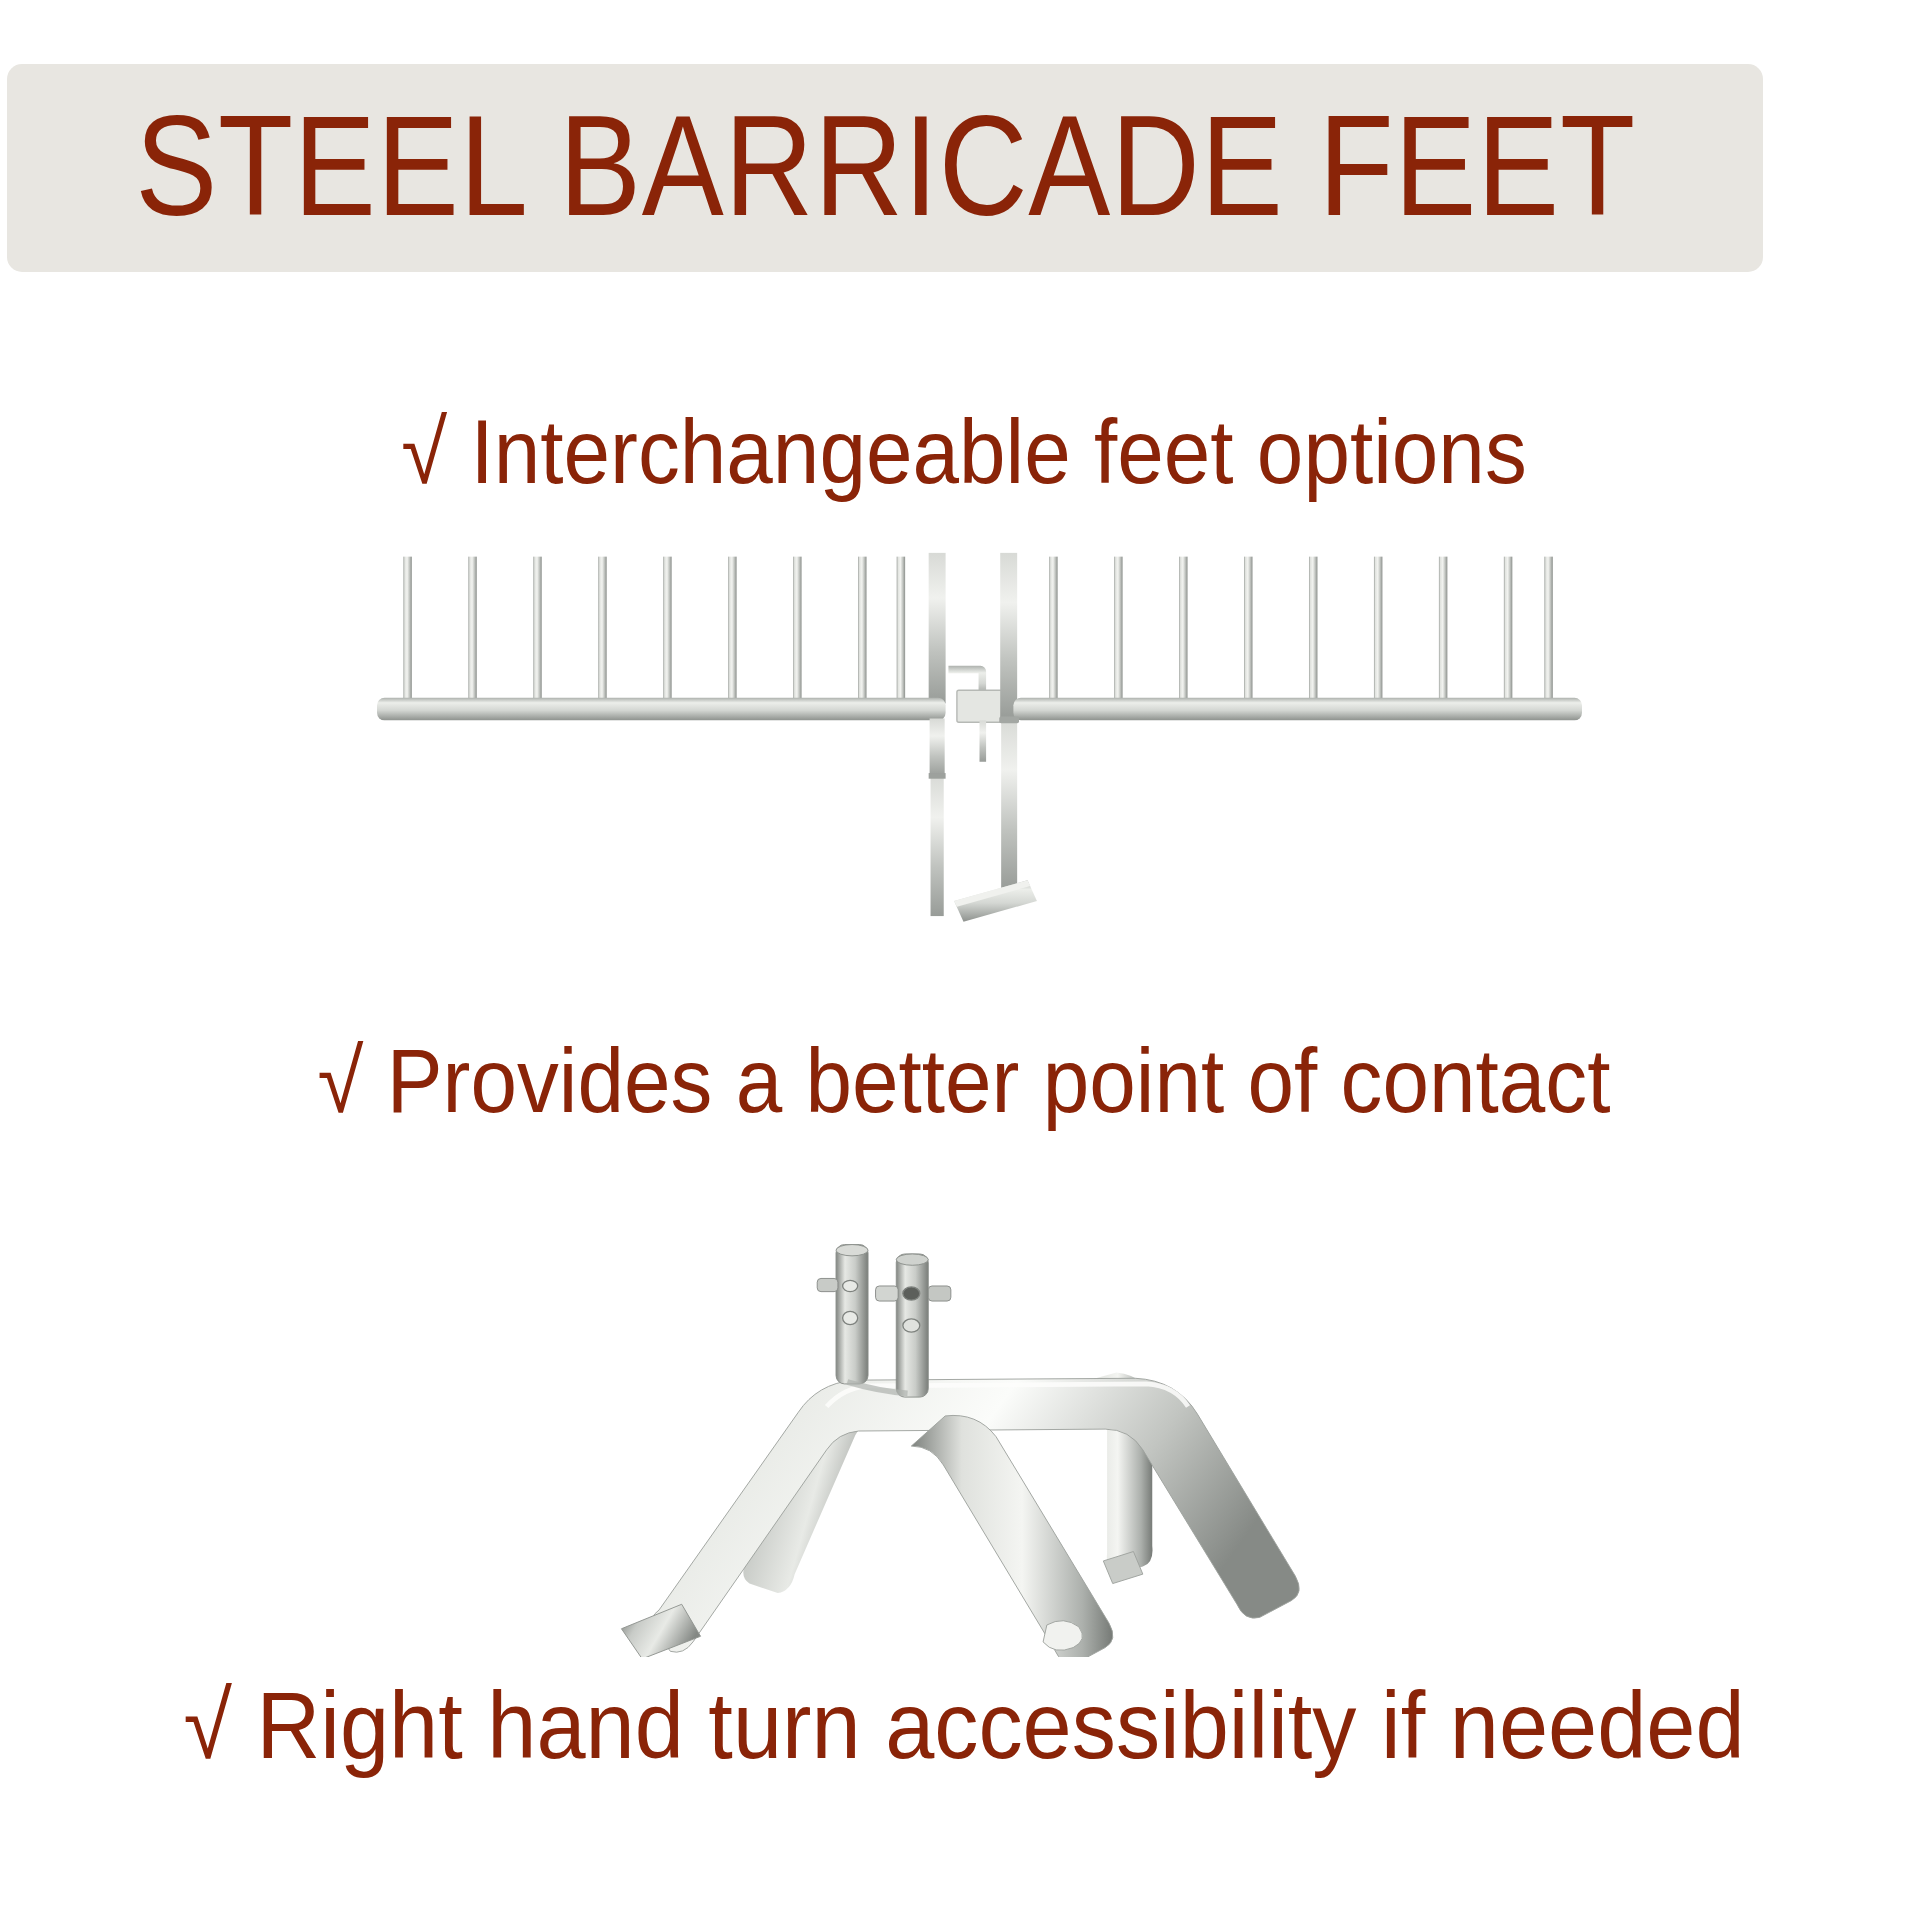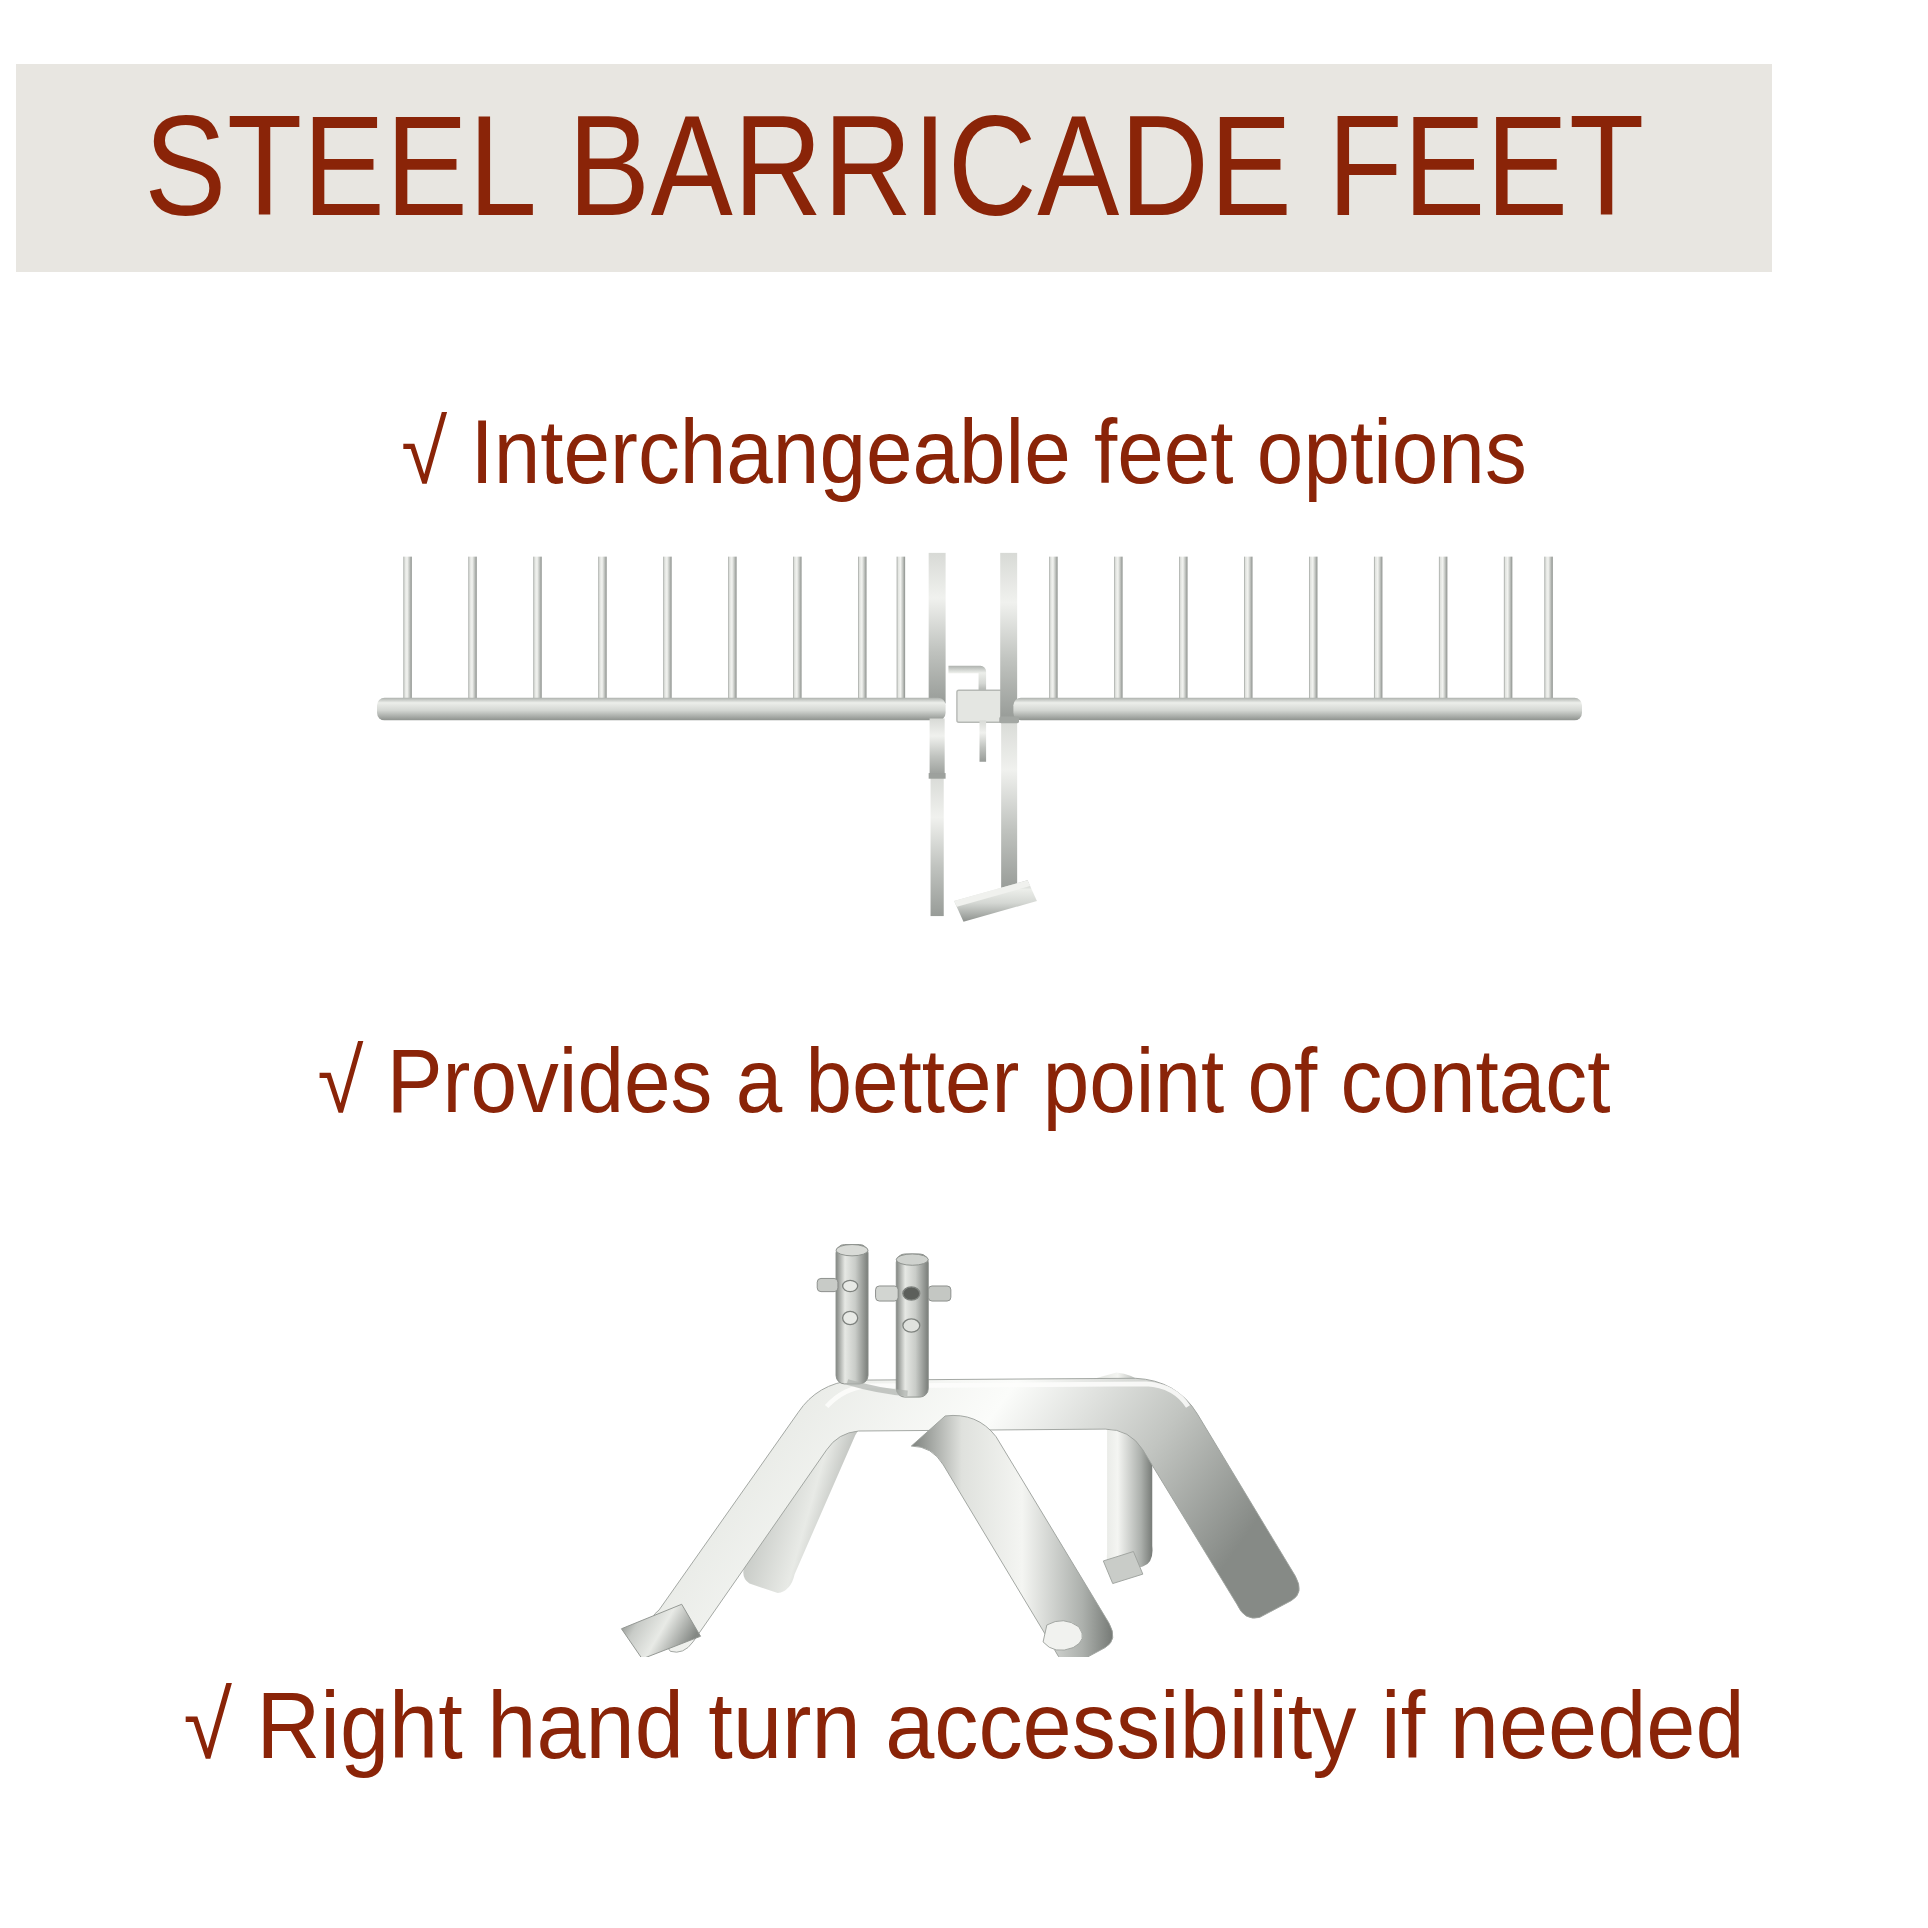--- a/index.html
+++ b/index.html
@@ -11,28 +11,29 @@
     width: 1928px;
     height: 1928px;
     overflow: hidden;
     font-family: "Liberation Sans", sans-serif;
     position: relative;
   }
 
   
   #header-banner {
     position: absolute;
-    left: 16px;
+    left: 7px;
     top: 64px;
     width: 1756px;
     height: 208px;
     background: #e8e6e1;
     display: flex;
     align-items: center;
     justify-content: center;
+    border-radius: 15px;
   }
   #page-title {
     color: #8a2408;
     font-family: "Liberation Sans", sans-serif;
     font-size: 143px;
     font-weight: 400;
     letter-spacing: 0.9px;
     transform: scaleX(0.86);
     transform-origin: center center;
     white-space: nowrap;

